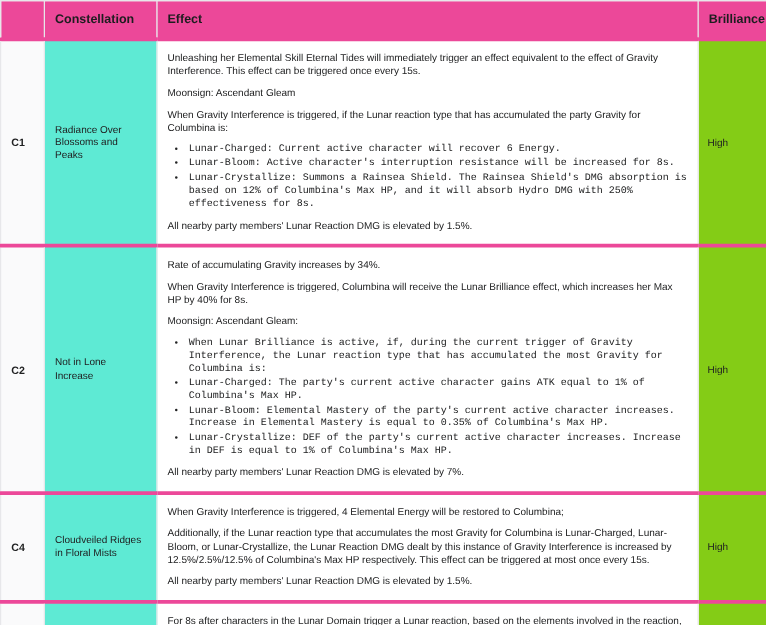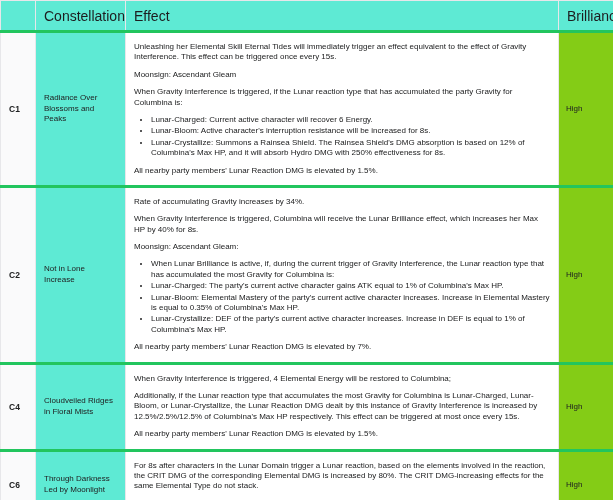--- a/index.html
+++ b/index.html
@@ -26,28 +26,28 @@
   col.c-name { width: 90px; }
   col.c-eff  { width: 433px; }
   col.c-imp  { width: 55px; }
 
   th, td {
     border: 1px solid #e7e7ea;
     vertical-align: middle;
     text-align: left;
   }
   thead th {
-    background: #5eead4;
-    font-size: 14px;
-    font-weight: normal;
+    background: #ec4899;
+    font-size: 10px;
+    font-weight: bold;
     color: #1d1d1f;
     padding: 6px 8px;
     height: 31px;
   }
-  tbody td { border-top: 3px solid #22c55e; }
+  tbody td { border-top: 3px solid #ec4899; }
 
   td.cell-id {
     background: #fafafb;
     font-size: 8.5px;
     font-weight: bold;
     padding: 4px 8px;
   }
   td.cell-constellation {
     background: #5eead4;
     font-size: 8px;
@@ -60,21 +60,21 @@
     line-height: 1.3;
     padding: 2px 8px;
   }
   td.cell-importance {
     background: #84cc16;
     font-size: 8px;
     padding: 4px 7px;
   }
   td.cell-effect p { margin: 7px 0; }
   td.cell-effect ul { margin: 7px 0; padding-left: 17px; }
-  td.cell-effect li { margin: 0 0 1px 0; }
+  td.cell-effect li { margin: 0 0 1px 0; font-family: Liberation Mono, monospace; }
 
   tbody tr:nth-child(1) td { height: 146px; }
   tbody tr:nth-child(2) td { height: 160px; }
   tbody tr:nth-child(3) td { height: 85px; margin-top: 32px; }
   tbody tr:nth-child(4) td { height: 62px; }
 </style>
 </head>
 <body>
 
 <div class="page">

